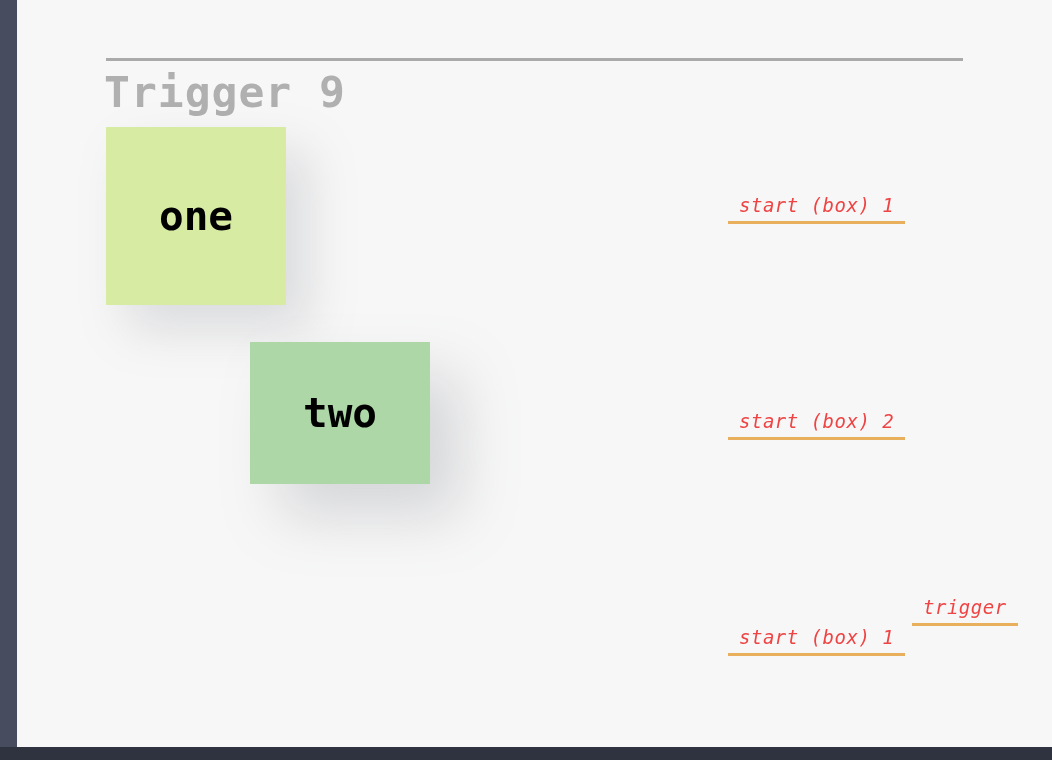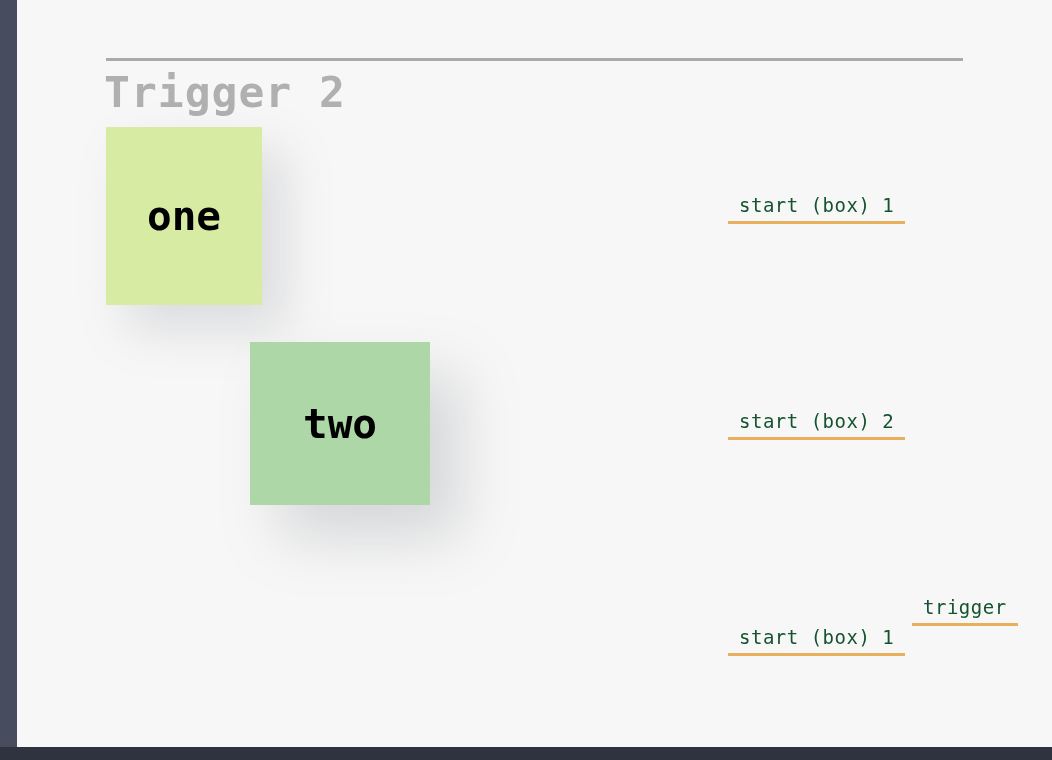--- a/index.html
+++ b/index.html
@@ -81,66 +81,67 @@
     font-size: 41px;
     color: #000000;
     letter-spacing: 0px;
     user-select: none;
     cursor: grab;
   }
 
   #box-one {
     left: 89px;   
     top: 127px;
-    width: 156px;
+    width: 180px;
     height: 178px;
     background: #d7eba3;
     box-shadow: 22px 24px 46px rgba(120,125,130,0.22);
   }
 
   #box-two {
     left: 233px;  
     top: 342px;
     width: 180px;
-    height: 163px;
+    height: 142px;
     background: #aed7a8;
     box-shadow: 30px 32px 58px rgba(120,125,130,0.26);
   }
 
   
   .event-label {
     position: absolute;
     font-family: "DejaVu Sans Mono", monospace;
     font-weight: normal;
     font-size: 19px;
     letter-spacing: 0.5px;
-    color: #14532d;
+    color: #ef4444;
     border-bottom: 3px solid #e8b05c;
     padding: 0 11px 5px 11px;
     white-space: pre;
     line-height: 1.1;
+    font-style: italic;
   }
 
   #label-box1 { left: 711px; top: 195px; }  
   #label-box2 { left: 711px; top: 411px; }
   #label-box3 { left: 711px; top: 627px; }
   #label-trigger { left: 895px; top: 597px; }
 </style>
 </head>
 <body>
 
 <div id="app-frame">
 
   <div id="left-rail"></div>
 
   <div id="content">
 
     <div id="top-rule"></div>
 
-    <div id="page-title">Trigger 2</div>
+    <div id="page-title">Trigger 9</div>
 
     <div id="box-one" class="drag-box">
       <span>one</span>
     </div>
 
     <div id="box-two" class="drag-box">
       <span>two</span>
     </div>
 
     <div id="label-box1" class="event-label">start (box) 1</div>

